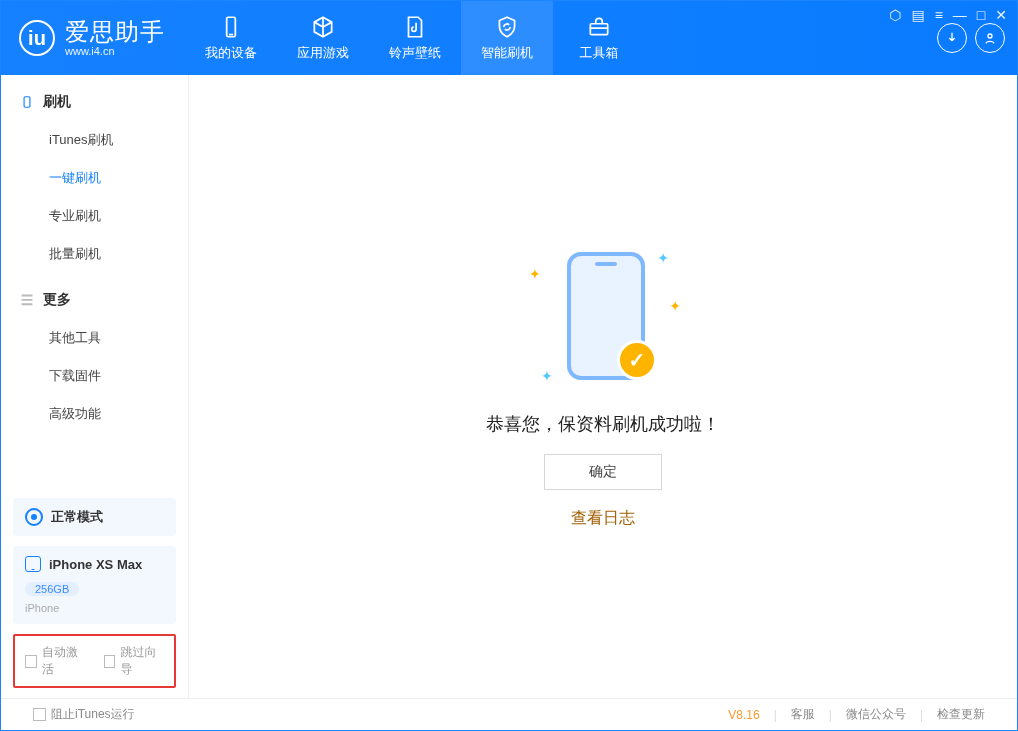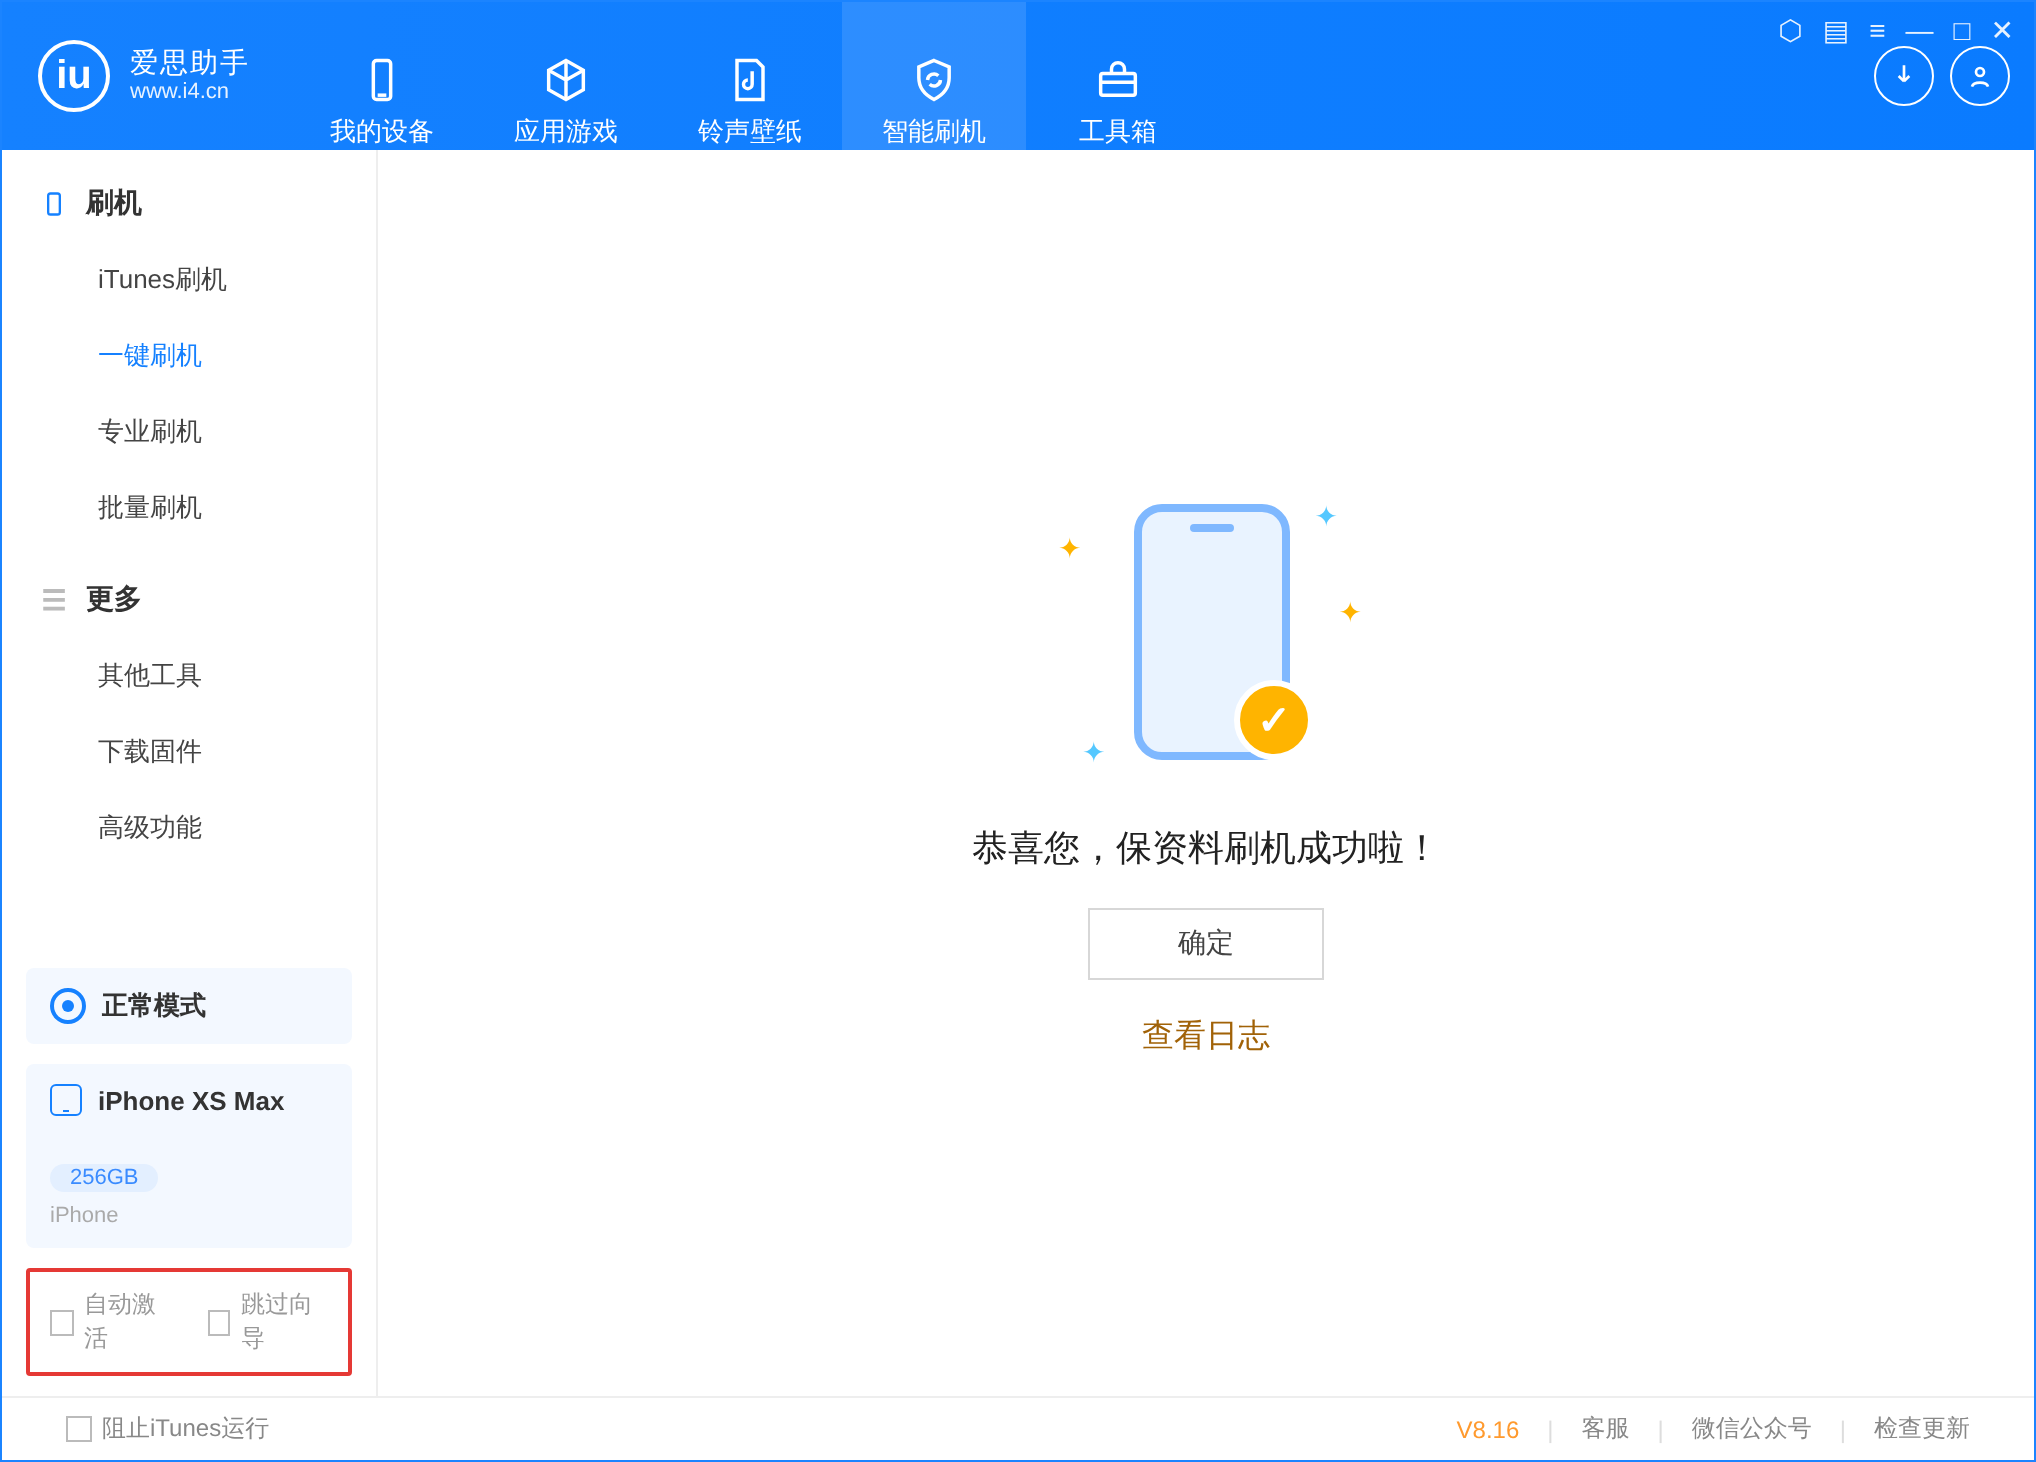--- a/index.html
+++ b/index.html
@@ -14,27 +14,27 @@
 .header {
   height: 74px; background: linear-gradient(90deg,#1581ff 0%,#0a7bff 100%);
   display: flex; align-items: stretch; color: #fff;
 }
 .logo-area { display: flex; align-items: center; padding: 0 20px 0 18px; gap: 10px; }
 .logo-circle {
   width: 36px; height: 36px; border: 2.5px solid #fff; border-radius: 50%;
   display: flex; align-items: center; justify-content: center; font-weight: bold; font-size: 20px;
 }
 .logo-text { display: flex; flex-direction: column; line-height: 1.1; }
-.logo-title { font-size: 14px; font-weight: 500; letter-spacing: 1px; }
+.logo-title { font-size: 24px; font-weight: 500; letter-spacing: 1px; }
 .logo-sub { font-size: 11px; opacity: .9; }
 
 .tabs { display: flex; }
 .tab {
   width: 92px; display: flex; flex-direction: column; align-items: center;
-  justify-content: flex-end; gap: 4px; font-size: 13px; cursor: pointer;
+  justify-content: center; gap: 4px; font-size: 13px; cursor: pointer;
 }
 .tab.active { background: rgba(255,255,255,.12); }
 .tab-icon { width: 26px; height: 26px; display: flex; align-items: center; justify-content: center; }
 .tab-icon svg { width: 26px; height: 26px; }
 
 .header-right {
   margin-left: auto; display: flex; align-items: center; padding-right: 12px; gap: 8px;
 }
 .win-controls { position: absolute; top: 6px; right: 10px; display: flex; gap: 10px; color: #fff; font-size: 14px; }
 .win-controls span { cursor: pointer; opacity: .9; }
@@ -55,21 +55,21 @@
 .side-item.active { color: #1581ff; }
 .side-bottom { margin-top: auto; padding: 0 12px 10px 12px; }
 .mode-card, .device-card {
   background: #f3f8ff; border-radius: 4px; padding: 10px 12px; margin-bottom: 10px;
   display: flex; flex-direction: column; gap: 4px; justify-content: flex-end;
 }
 .mode-row { display: flex; align-items: center; gap: 8px; font-size: 13px; font-weight: 600; color: #333; }
 .mode-dot { width: 18px; height: 18px; border-radius: 50%; border: 2px solid #1581ff; display:flex; align-items:center; justify-content:center; }
 .mode-dot::after{content:'';width:6px;height:6px;background:#1581ff;border-radius:50%;}
 .device-name { font-size: 13px; font-weight: 700; color: #333; display:flex;align-items:center;gap:8px;}
-.device-cap { display:inline-block;background:#e3efff;color:#3a8bff;padding:1px 10px;border-radius:10px;font-size:11px;margin-top:20px;width:fit-content;}
+.device-cap { display:inline-block;background:#e3efff;color:#3a8bff;padding:1px 10px;border-radius:10px;font-size:11px;margin-top:6px;width:fit-content;}
 .device-sub { font-size: 11px; color: #aaa; margin-top: 2px;}
 .phone-ico{width:16px;height:16px;border:1.5px solid #1581ff;border-radius:3px;position:relative;}
 .phone-ico::after{content:'';position:absolute;bottom:1px;left:50%;transform:translateX(-50%);width:3px;height:1.5px;background:#1581ff;}
 
 .checks-box {
   border: 2px solid #e53935; border-radius: 2px; padding: 8px 10px;
   display: flex; gap: 18px; align-items: center; font-size: 12px; color: #999;
 }
 .chk { display: flex; align-items: center; gap: 5px; cursor: pointer; }
 .chk-box { width: 13px; height: 13px; border: 1px solid #bbb; background:#fff;}

